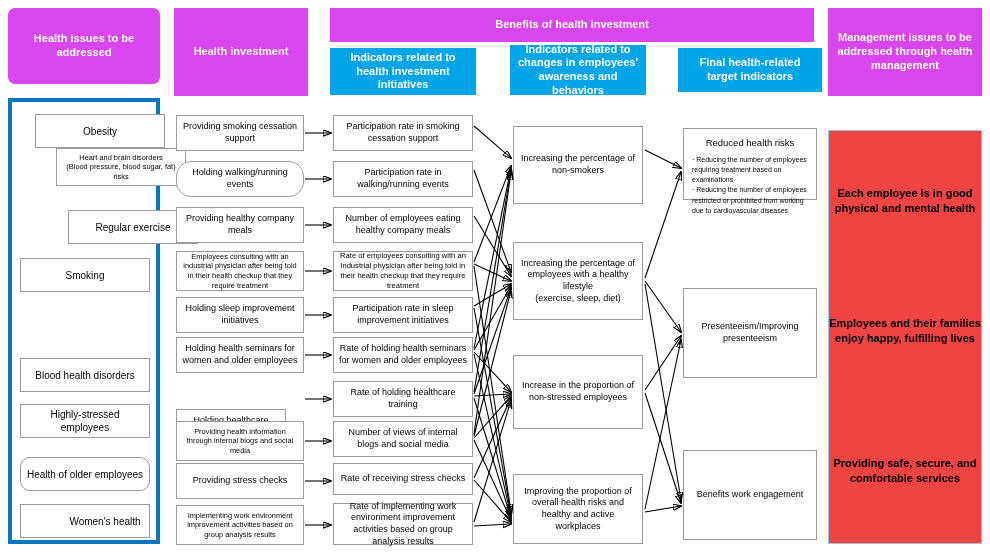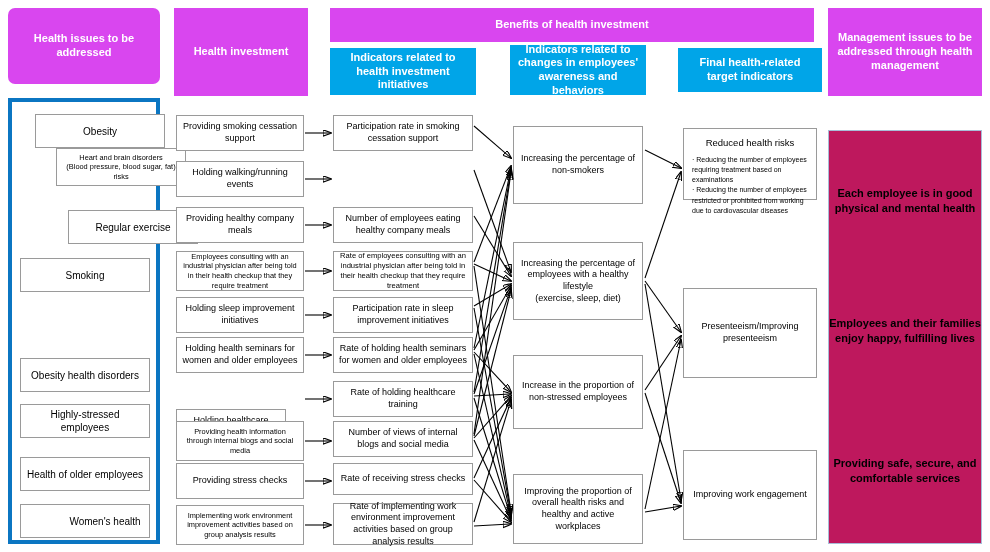--- a/index.html
+++ b/index.html
@@ -27,21 +27,21 @@
   .cell.f8{font-size:7.4px;}
   .cell.f75{font-size:7.6px;}
 
   
   .riskbox{background:#ffffff;border:1px solid #9a9a9a;padding:8px 8px 4px 8px;
            display:block;}
   .risk-title{font-size:9.5px;text-align:center;margin-bottom:7px;}
   .risk-bullets{font-size:7px;line-height:1.45;text-align:left;}
 
   
-  .outcome-panel{background:#be185d;border:1px solid #a8bdd8;text-decoration:underline;}
+  .outcome-panel{background:#ef4444;border:1px solid #a8bdd8;text-decoration:underline;}
   .outcome{position:absolute;width:100%;text-align:center;font-size:11px;
            font-weight:bold;line-height:1.35;color:#000;}
 
   svg.links{position:absolute;left:0;top:0;width:990px;height:552px;
             pointer-events:none;}
   svg.links line,svg.links path{stroke:#000;stroke-width:1.1;fill:none;}
 </style>
 </head>
 <body>
 
@@ -62,37 +62,38 @@
   <div class="abs banner" style="left:828px;top:8px;width:154px;height:88px;">Management issues to be addressed through health management</div>
 
   <div class="abs frame1" style="left:8px;top:98px;width:152px;height:446px;"></div>
 
   <div class="abs cell f10" style="left:35px;top:114px;width:130px;height:34px;">Obesity</div>
   <div class="abs cell f8" style="left:20px;top:148px;width:130px;height:38px;white-space:pre-line;margin-left:36px;">Heart and brain disorders
 (Blood pressure, blood sugar, fat)
 risks</div>
   <div class="abs cell f10" style="left:20px;top:210px;width:130px;height:34px;margin-left:48px;">Regular exercise</div>
   <div class="abs cell f10" style="left:20px;top:258px;width:130px;height:34px;">Smoking</div>
-  <div class="abs cell f10" style="left:20px;top:358px;width:130px;height:34px;">Obesity health disorders</div>
+  <div class="abs cell f10" style="left:20px;top:358px;width:130px;height:34px;">Blood health disorders</div>
   <div class="abs cell f10" style="left:20px;top:404px;width:130px;height:34px;">Highly-stressed employees</div>
-  <div class="abs cell f10" style="left:20px;top:457px;width:130px;height:34px;">Health of older employees</div>
+  <div class="abs cell f10" style="left:20px;top:457px;width:130px;height:34px;border-radius:10px;">Health of older employees</div>
   <div class="abs cell f10" style="left:20px;top:504px;width:130px;height:34px;padding-left:44px;">Women's health</div>
 
   <div class="abs cell f9" style="left:176px;top:115px;width:128px;height:36px;">Providing smoking cessation support</div>
-  <div class="abs cell f9" style="left:176px;top:161px;width:128px;height:36px;">Holding walking/running events</div>
+  <div class="abs cell f9" style="left:176px;top:161px;width:128px;height:36px;border-radius:15px;">Holding walking/running events</div>
   <div class="abs cell f9" style="left:176px;top:207px;width:128px;height:36px;">Providing healthy company meals</div>
   <div class="abs cell f8" style="left:176px;top:251px;width:128px;height:40px;">Employees consulting with an industrial physician after being told in their health checkup that they require treatment</div>
   <div class="abs cell f9" style="left:176px;top:297px;width:128px;height:36px;">Holding sleep improvement initiatives</div>
   <div class="abs cell f9" style="left:176px;top:337px;width:128px;height:36px;">Holding health seminars for women and older employees</div>
   <div class="abs cell f9" style="left:176px;top:381px;width:110px;height:36px;margin-top:28px;">Holding healthcare training</div>
   <div class="abs cell f8" style="left:176px;top:421px;width:128px;height:40px;">Providing health information through internal blogs and social media</div>
   <div class="abs cell f9" style="left:176px;top:463px;width:128px;height:36px;">Providing stress checks</div>
   <div class="abs cell f8" style="left:176px;top:505px;width:128px;height:40px;">Implementing work environment improvement activities based on group analysis results</div>
 
   <div class="abs cell f9" style="left:333px;top:115px;width:140px;height:36px;">Participation rate in smoking cessation support</div>
+  <div class="abs cell f9" style="left:333px;top:161px;width:140px;height:36px;">Participation rate in walking/running events</div>
   <div class="abs cell f9" style="left:333px;top:207px;width:140px;height:36px;">Number of employees eating healthy company meals</div>
   <div class="abs cell f75" style="left:333px;top:251px;width:140px;height:40px;">Rate of employees consulting with an industrial physician after being told in their health checkup that they require treatment</div>
   <div class="abs cell f9" style="left:333px;top:297px;width:140px;height:36px;">Participation rate in sleep improvement initiatives</div>
   <div class="abs cell f9" style="left:333px;top:337px;width:140px;height:36px;">Rate of holding health seminars for women and older employees</div>
   <div class="abs cell f9" style="left:333px;top:381px;width:140px;height:36px;">Rate of holding healthcare training</div>
   <div class="abs cell f9" style="left:333px;top:421px;width:140px;height:36px;">Number of views of internal blogs and social media</div>
   <div class="abs cell f9" style="left:333px;top:463px;width:140px;height:32px;">Rate of receiving stress checks</div>
   <div class="abs cell f9" style="left:333px;top:503px;width:140px;height:42px;">Rate of implementing work environment improvement activities based on group analysis results</div>
 
   <div class="abs cell f9" style="left:513px;top:126px;width:130px;height:78px;">Increasing the percentage of non-smokers</div>
@@ -104,21 +105,21 @@
   <div class="abs riskbox" style="left:683px;top:128px;width:134px;height:72px;">
     <div class="risk-title">Reduced health risks</div>
     <div class="risk-bullets">
       <div>· Reducing the number of employees requiring treatment based on examinations</div>
       <div>· Reducing the number of employees restricted or prohibited from working due to cardiovascular diseases</div>
     </div>
   </div>
 
   <div class="abs cell f9" style="left:683px;top:288px;width:134px;height:90px;">Presenteeism/Improving presenteeism</div>
 
-  <div class="abs cell f9" style="left:683px;top:450px;width:134px;height:90px;">Improving work engagement</div>
+  <div class="abs cell f9" style="left:683px;top:450px;width:134px;height:90px;">Benefits work engagement</div>
 
   <div class="abs outcome-panel" style="left:828px;top:130px;width:154px;height:414px;">
     <div class="outcome" style="top:55px;">Each employee is in good physical and mental health</div>
     <div class="outcome" style="top:185px;">Employees and their families enjoy happy, fulfilling lives</div>
     <div class="outcome" style="top:325px;">Providing safe, secure, and comfortable services</div>
   </div>
 
   <svg class="links" viewBox="0 0 990 552" xmlns="http://www.w3.org/2000/svg">
     <defs>
       <marker id="ah" markerWidth="9" markerHeight="9" refX="8" refY="3.2" orient="auto" markerUnits="userSpaceOnUse">

